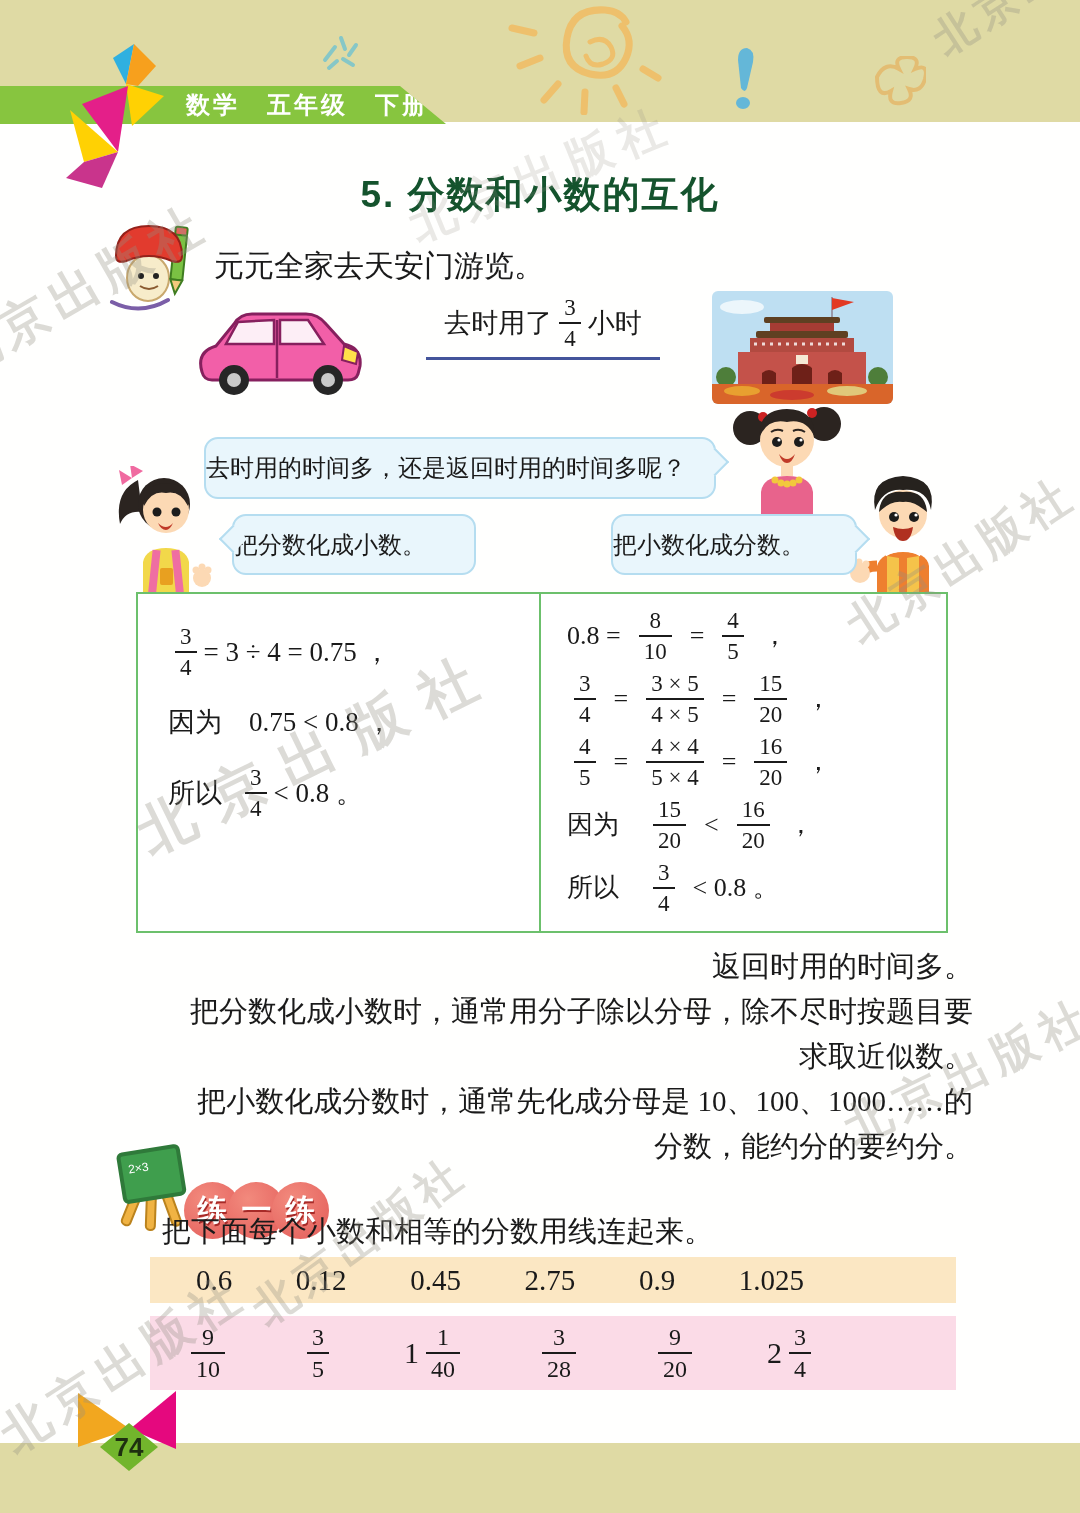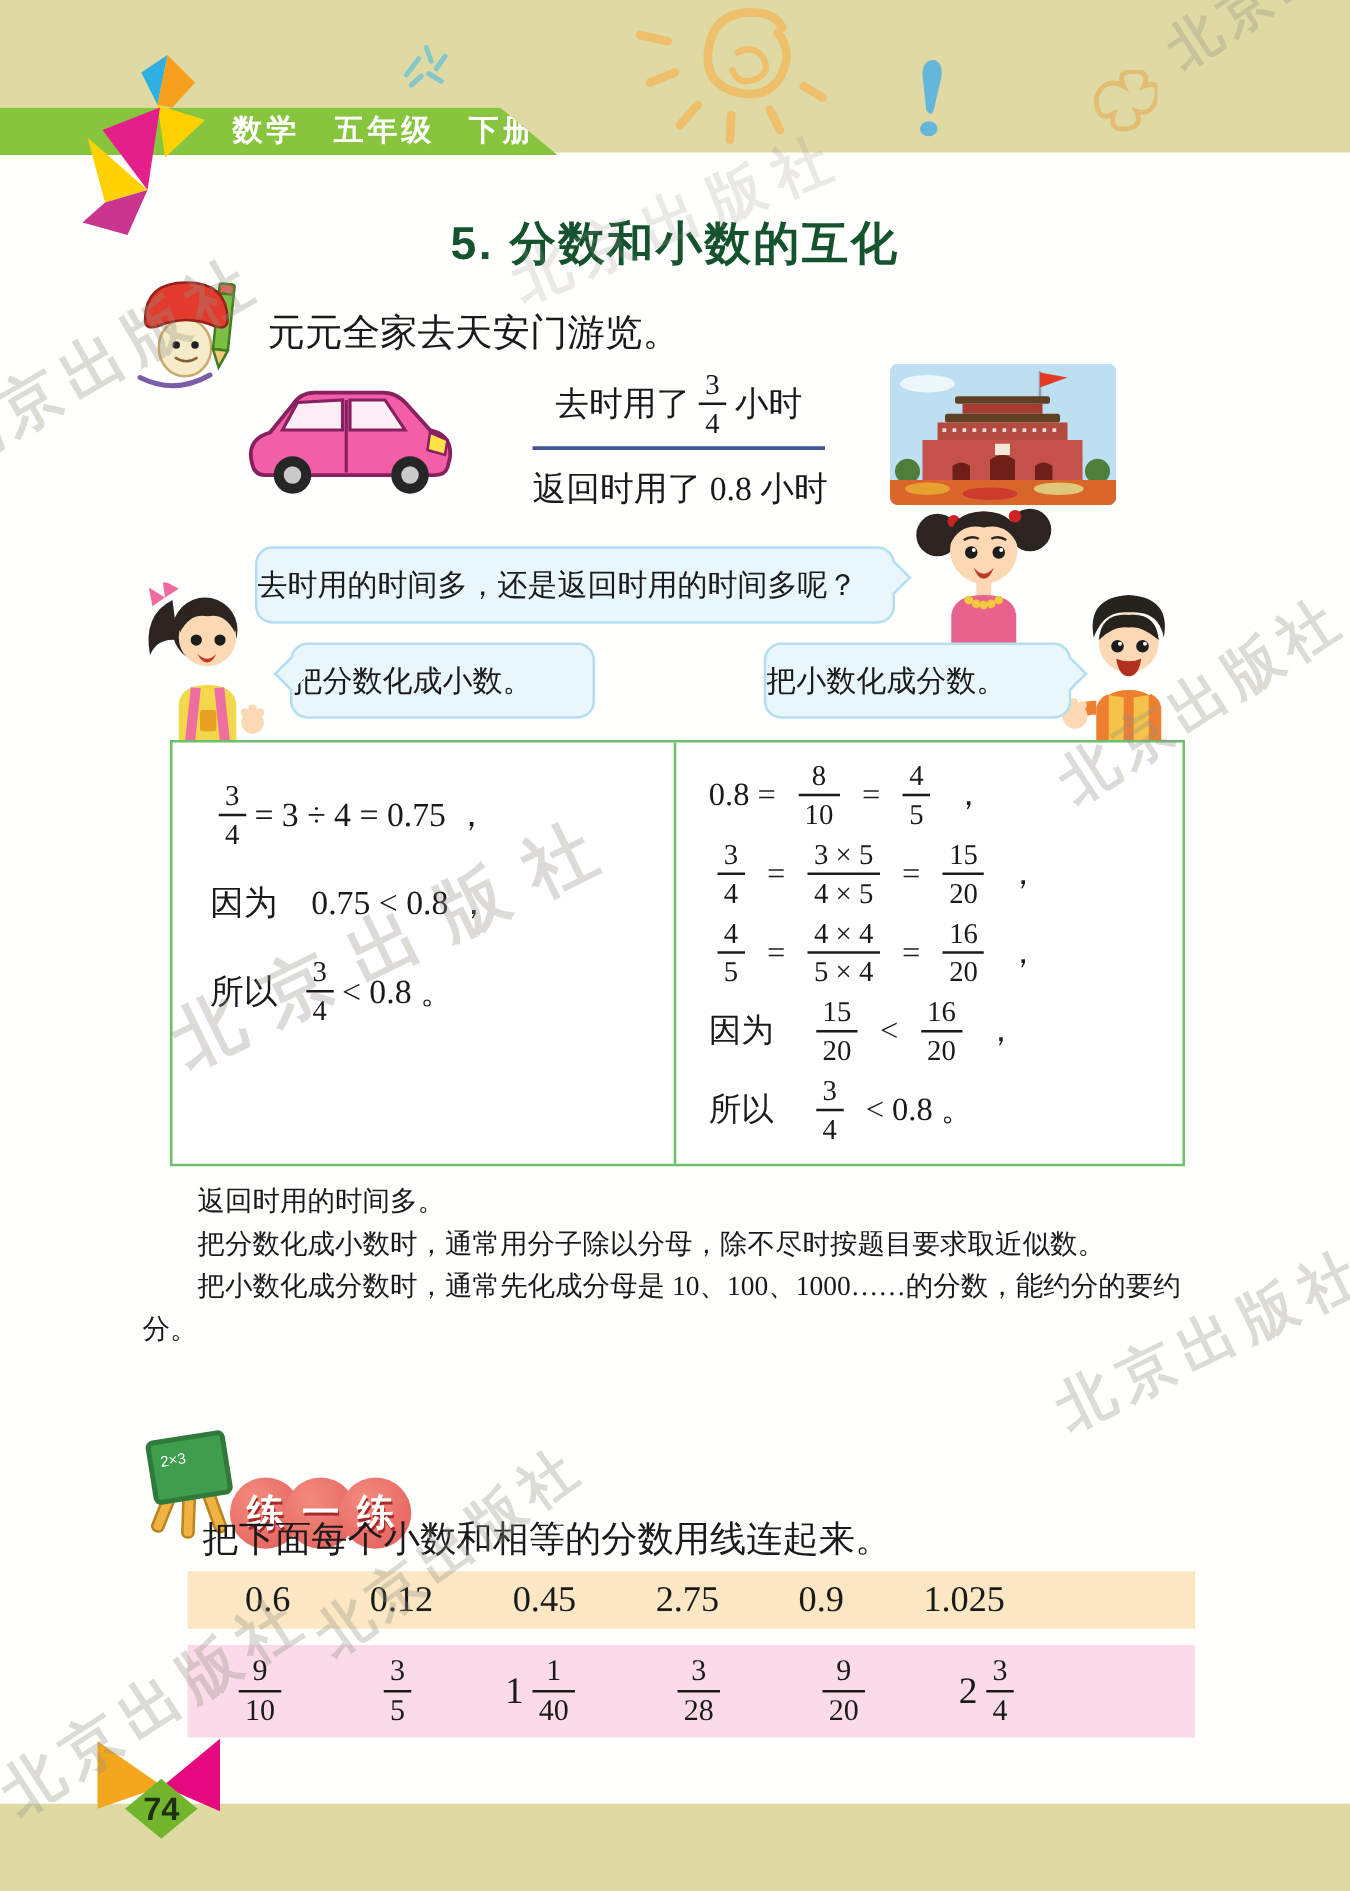--- a/index.html
+++ b/index.html
@@ -40,21 +40,21 @@
   
   .sol-box{position:absolute;left:136px;top:592px;width:812px;height:341px;border:2px solid #6cc06c;
            background:#fff;display:flex;z-index:2;box-sizing:border-box;}
   .sol-left{width:403px;border-right:2px solid #6cc06c;box-sizing:border-box;padding:20px 10px 0 30px;}
   .sol-right{flex:1;padding:10px 4px 0 26px;}
   .sol-line{display:flex;align-items:center;font-size:27px;}
   .sol-right .sol-line{height:63px;font-size:26px;gap:11px;}
   .h74{height:76px;} .h62{height:64px;} .h78{height:78px;}
   .sp-r{margin-right:16px;}
   
-  .paras{position:absolute;left:114px;top:944px;width:845px;font-size:22px;line-height:1.55;z-index:2;}
+  .paras{position:absolute;left:128px;top:944px;width:845px;font-size:29px;line-height:1.55;z-index:2;text-align:right;}
   .paras p{margin:0;text-indent:2em;}
   
   .bb-icon{position:absolute;left:114px;top:1144px;z-index:2;}
   .badge{position:absolute;left:184px;top:1182px;display:flex;z-index:2;}
   .badge .bc{width:57px;height:57px;border-radius:50%;display:flex;align-items:center;justify-content:center;
              background:radial-gradient(circle at 35% 30%,#f js28a7d,#e35c59);background:radial-gradient(circle at 35% 30%,#f28a7d,#e35c59);
              color:#fff;font-weight:bold;font-size:30px;font-family:"Liberation Sans","DejaVu Sans",sans-serif;
              text-shadow:1px 2px 0 #a82a28;}
   .badge .bc+.bc{margin-left:-13px;}
   .instruction{position:absolute;left:162px;top:1212px;font-size:29px;z-index:2;}
@@ -150,21 +150,20 @@
   <div class="time-block">
     <div class="time-go">
       <span>去时用了</span>
       <span class="frac">
         <span class="fnum">3</span>
         <span class="fden">4</span>
       </span>
       <span>小时</span>
     </div>
     <div class="time-divider"></div>
-    <div class="time-return">返回时用了 0.8 小时</div>
   </div>
 
   <div class="photo">
     <svg width="181" height="113">
       <rect width="181" height="113" fill="#bedff2"></rect>
       <ellipse cx="30" cy="16" rx="22" ry="7" fill="#ffffff" opacity="0.7"></ellipse>
       <line x1="120" y1="6" x2="120" y2="50" stroke="#99a" stroke-width="2"></line>
       <polygon points="120,7 142,11 120,19" fill="#e23a24"></polygon>
       <rect x="52" y="26" width="76" height="6" rx="2" fill="#5f4022"></rect>
       <rect x="58" y="32" width="64" height="8" fill="#a63c34"></rect>

